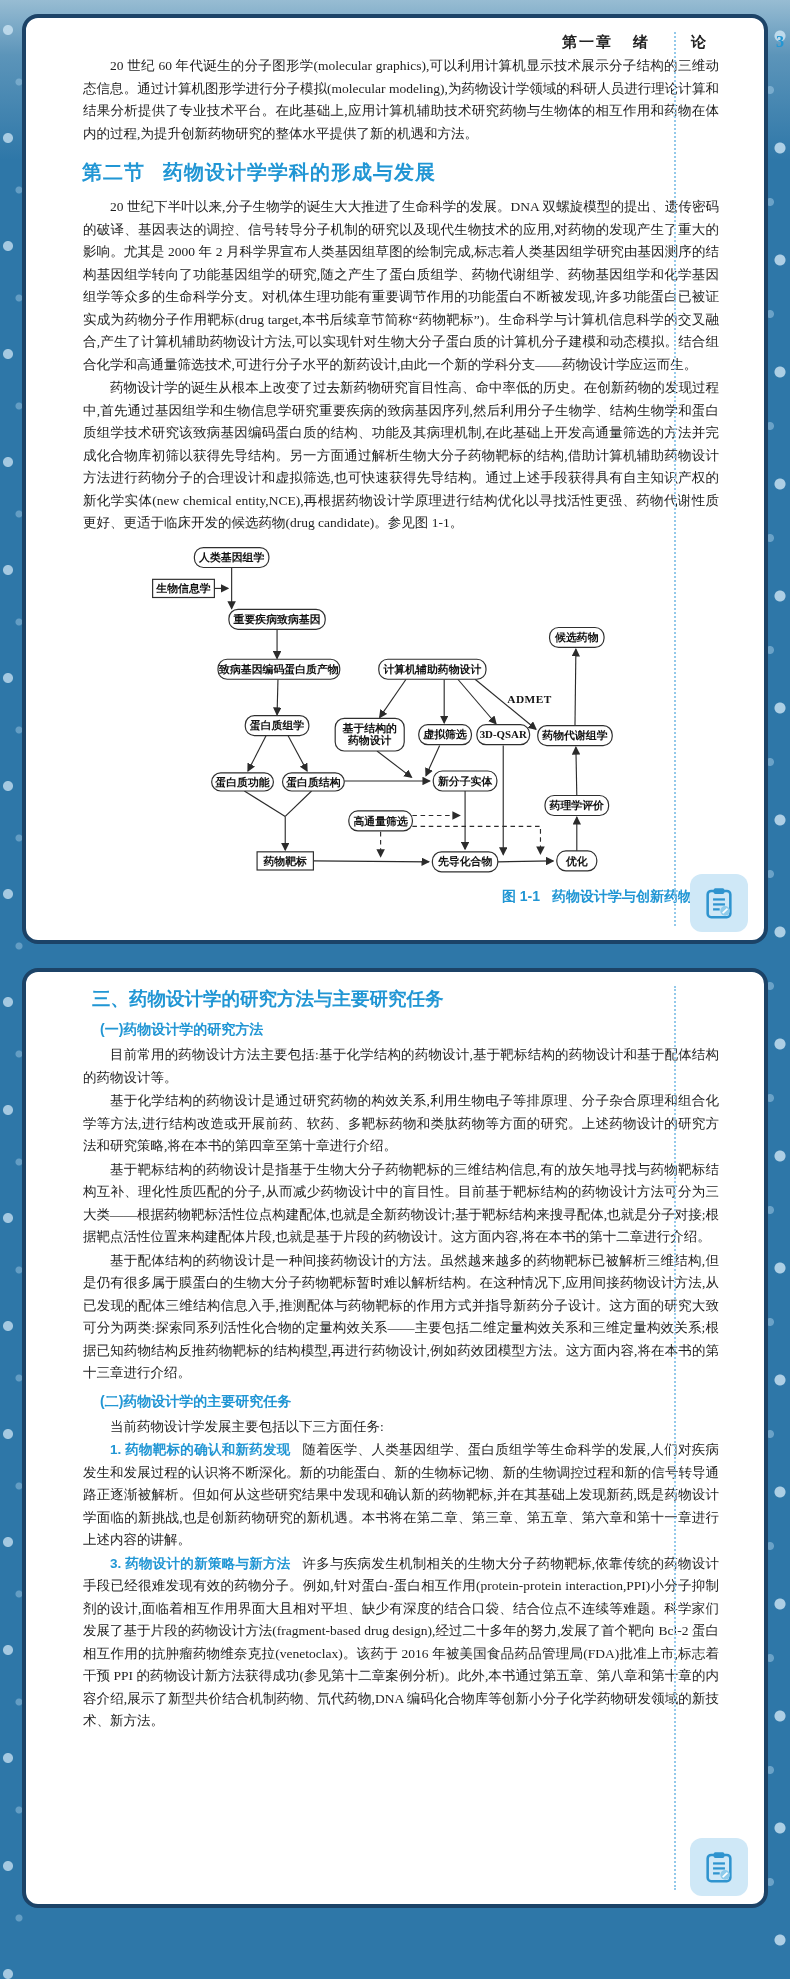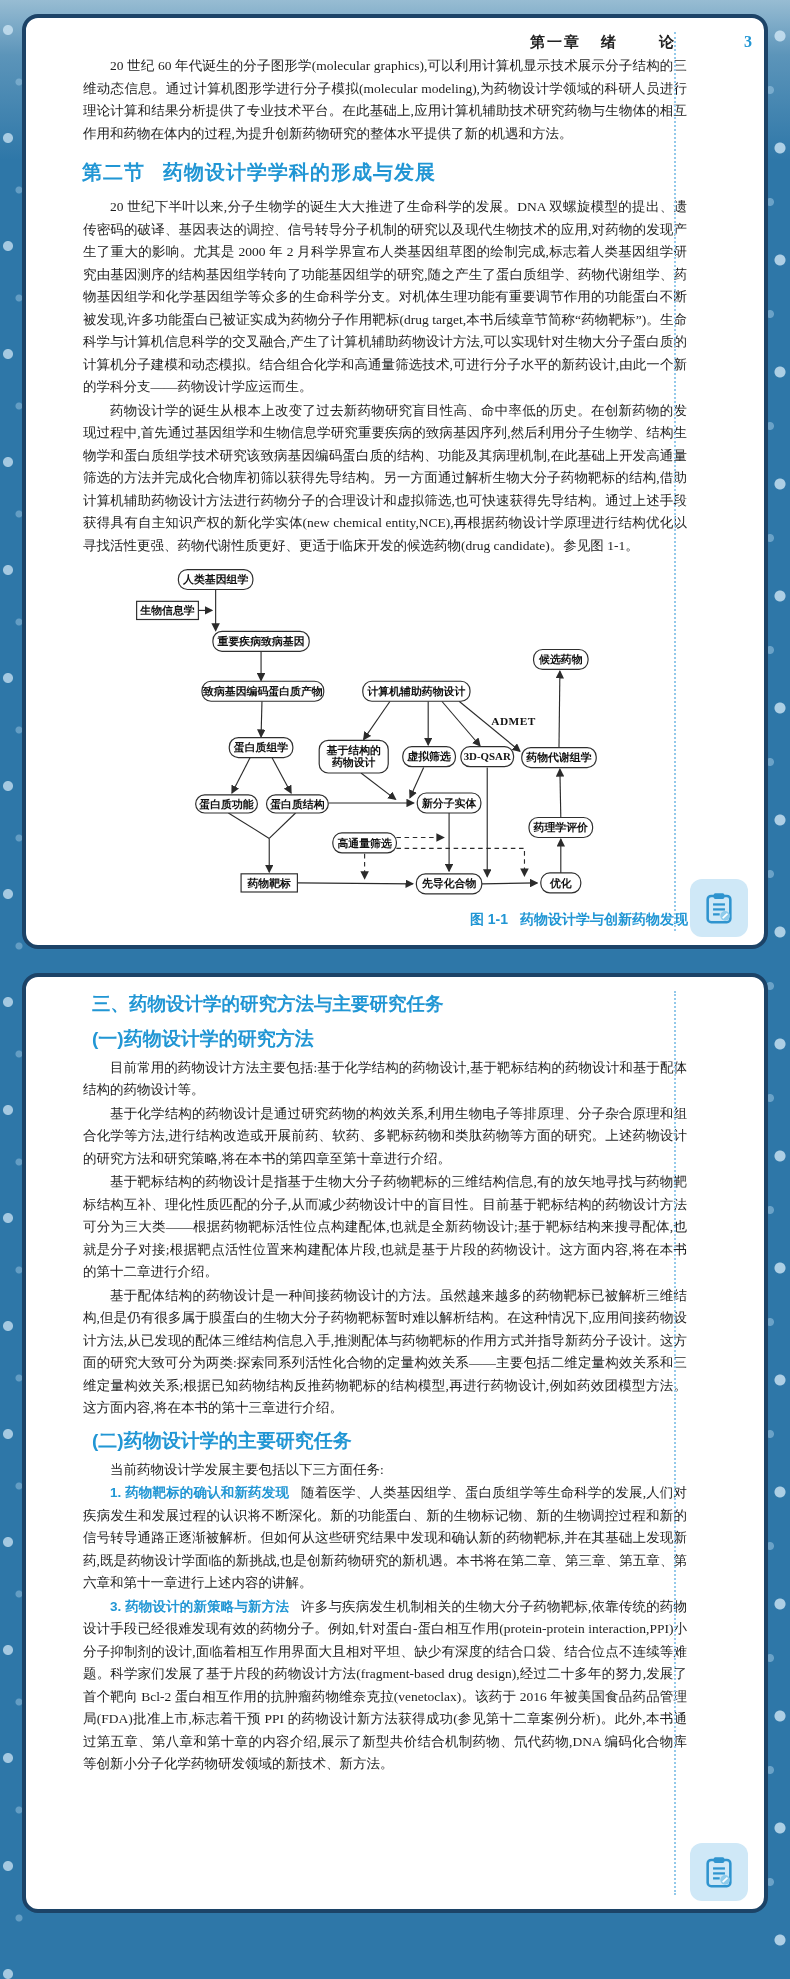--- a/index.html
+++ b/index.html
@@ -30,21 +30,21 @@
       radial-gradient(circle at 16px 36px, rgba(215,236,249,.75) 5px, rgba(215,236,249,0) 6px),
       radial-gradient(circle at 6px 90px, rgba(166,205,230,.5) 3.5px, rgba(166,205,230,0) 4.5px);
     background-size:26px 112px;}
 
   .page-card{
     position:relative;
     margin:0 22px;
     background:#fff;
     border:4px solid var(--card-border);
     border-radius:16px;
-    padding:12px 76px 16px 56px;
+    padding:12px 44px 16px 56px;
   }
   .page-card.first{margin-top:14px;min-height:930px;}
   .page-card.second{margin-top:24px;min-height:940px;}
   .page-card::after{
     content:'';position:absolute;top:14px;bottom:14px;right:88px;
     border-right:2px dotted #93c9ea;
   }
 
   
   .p1-header{position:relative;text-align:right;font-size:15px;font-weight:bold;
@@ -76,21 +76,21 @@
   .edge.dash{stroke-dasharray:5 4;}
   .flow-node rect{fill:#fff;stroke:#2f2f2f;stroke-width:1.3;}
   .flow-node text{font-size:12px;font-weight:600;fill:#111;text-anchor:middle;
     font-family:"Liberation Serif","DejaVu Serif",serif;}
   .admet-text{font-size:12.5px;font-weight:bold;fill:#111;text-anchor:middle;
     letter-spacing:.5px;}
 
   
   .h-main{color:var(--accent);font-weight:bold;font-size:18.5px;margin:2px 0 10px 0;
     padding-left:10px;font-family:"Liberation Sans","DejaVu Sans",sans-serif;}
-  .h-sub{color:var(--accent);font-weight:bold;font-size:19px;margin:8px 0 5px 4px;
+  .h-sub{color:var(--accent);font-weight:bold;font-size:14px;margin:8px 0 5px 12px;
     padding-left:6px;font-family:"Liberation Sans","DejaVu Sans",sans-serif;}
   .lead{color:var(--accent);font-weight:bold;margin-right:12px;
     font-family:"Liberation Sans","DejaVu Sans",sans-serif;font-size:13.5px;}
 
   
   .note-btn{
     position:absolute;right:16px;bottom:8px;width:58px;height:58px;
     background:var(--icon-bg);border-radius:12px;
     display:flex;align-items:center;justify-content:center;cursor:pointer;}
   .note-btn svg{width:34px;height:34px;}

